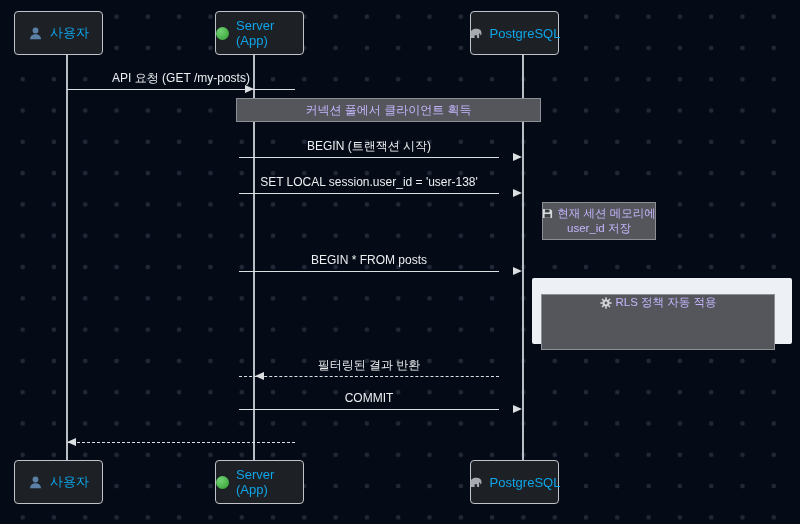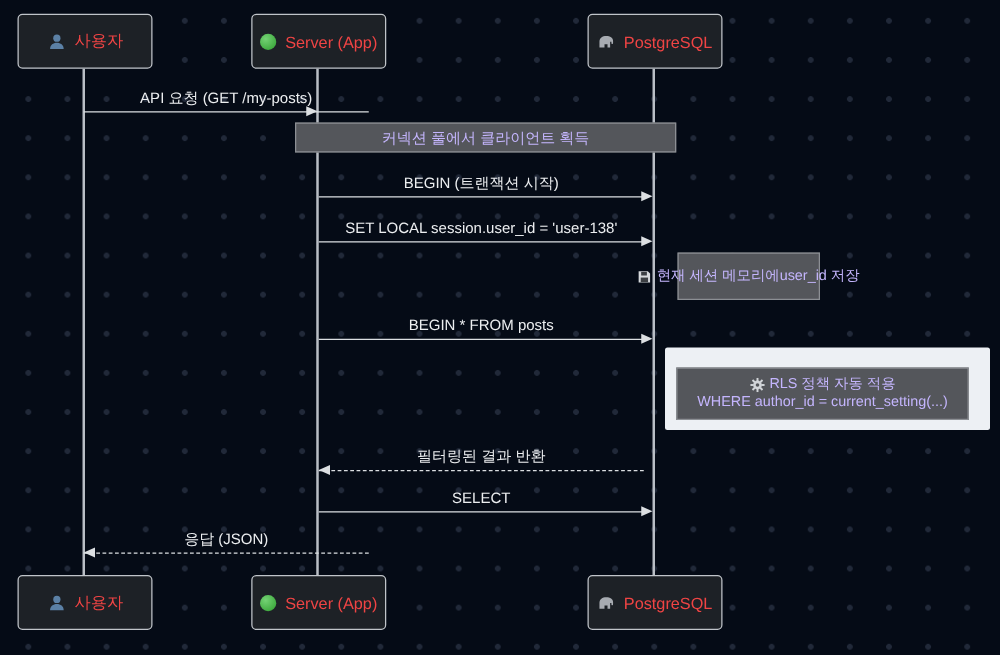--- a/index.html
+++ b/index.html
@@ -5,55 +5,55 @@
   html,body{margin:0;padding:0;background:#050b16;}
   .stage{
     position:relative;width:800px;height:524px;overflow:hidden;
     background-color:#050b16;
     background-image:radial-gradient(circle,#212939 2px,rgba(0,0,0,0) 2.6px);
     background-size:31.3px 31.3px;background-position:7px 1px;
     font-family:"Liberation Sans",sans-serif;color:#eceef0;
   }
   
   .actor{
-    position:absolute;width:108px;height:44px;box-sizing:border-box;
+    position:absolute;width:89px;height:44px;box-sizing:border-box;
     background:#1d2126;border:1px solid #c0c4c9;border-radius:4px;
     display:flex;align-items:center;justify-content:center;gap:7px;
-    font-size:13px;color:#ef4444;
+    font-size:13px;color:#0ea5e9;
   }
-  .a-user{left:14px}.a-server{left:201px}.a-pg{left:470px}
+  .a-user{left:14px}.a-server{left:215px}.a-pg{left:470px}
   .row-top{top:11px}.row-bottom{top:460px}
   .icon{display:inline-flex;align-items:center;justify-content:center;line-height:0}
   .green-dot{width:13px;height:13px;border-radius:50%;
     background:radial-gradient(circle at 35% 32%,#74d274,#2f9e2f);}
   
   .lifeline{position:absolute;top:55px;height:405px;width:2px;background:#b9bec5}
   .l-user{left:66px}.l-server{left:253px}.l-pg{left:522px}
   
   .mline{position:absolute;height:0;border-top:1.6px solid #dcdfe2}
   .mline.dashed{border-top-style:dashed}
   .span-us{left:67px;width:228px}
-  .span-sp{left:255px;width:260px}
+  .span-sp{left:239px;width:260px}
   .mlabel{position:absolute;height:16px;line-height:16px;font-size:12px;
     text-align:center;color:#eceef0;white-space:nowrap}
   .arr{position:absolute;width:0;height:0;
     border-top:4.5px solid transparent;border-bottom:4.5px solid transparent}
   .arr-r{border-left:9px solid #dcdfe2}
   .arr-l{border-right:9px solid #dcdfe2}
   
   .note{position:absolute;box-sizing:border-box;background:#54565b;
     border:1px solid #8c8f94;color:#c4b5fd;font-size:12px;text-align:center}
   .note1{left:236px;top:98px;width:305px;height:24px;line-height:22px}
   .note2{left:542px;top:202px;width:114px;height:38px;
-    display:flex;flex-direction:row;align-items:center;justify-content:center;
+    display:flex;flex-direction:column;align-items:center;justify-content:center;
     font-size:11.5px;line-height:15px;white-space:nowrap}
   .rls-outer{position:absolute;left:532px;top:278px;width:260px;height:66px;
     background:#edf0f4;border-radius:2px}
-  .rls-inner{left:541px;top:294px;width:234px;height:42px;
-    display:flex;flex-direction:column;align-items:center;justify-content:center;
+  .rls-inner{left:541px;top:294px;width:234px;height:56px;
+    display:flex;flex-direction:column;align-items:center;justify-content:flex-start;
     font-size:11.5px;line-height:15px;white-space:nowrap}
   .note-iconline{display:inline-flex;align-items:center;gap:4px}
 </style>
 </head>
 <body>
 
 <div class="stage">
 
   <div class="lifeline l-user"></div>
   <div class="lifeline l-server"></div>
@@ -129,32 +129,30 @@
             <rect x="6.1" y="10.6" width="1.8" height="3" transform="rotate(45 7 7)"></rect>
             <rect x="6.1" y="0.4" width="1.8" height="3" transform="rotate(-45 7 7)"></rect>
             <rect x="6.1" y="10.6" width="1.8" height="3" transform="rotate(-45 7 7)"></rect>
             <circle cx="7" cy="7" r="4.1"></circle>
           </g>
           <circle cx="7" cy="7" r="1.7" fill="#54565b"></circle>
         </svg>
       </span>
       <span>RLS 정책 자동 적용</span>
     </span>
-    <span>WHERE author_id = current_setting(...)</span>
   </div>
 
   <div class="mlabel span-sp" style="top:357px">필터링된 결과 반환</div>
   <div class="mline span-sp dashed" style="top:376px"></div>
   <div class="arr arr-l" style="left:255px;top:372px"></div>
 
-  <div class="mlabel span-sp" style="top:390px">SELECT</div>
+  <div class="mlabel span-sp" style="top:390px">COMMIT</div>
   <div class="mline span-sp" style="top:409px"></div>
   <div class="arr arr-r" style="left:513px;top:405px"></div>
 
-  <div class="mlabel span-us" style="top:423px">응답 (JSON)</div>
   <div class="mline span-us dashed" style="top:442px"></div>
   <div class="arr arr-l" style="left:67px;top:438px"></div>
 
   <div class="actor a-user row-bottom">
     <span class="icon">
       <svg width="15" height="15" viewBox="0 0 16 16">
           <circle cx="8" cy="4.8" r="3.1" fill="#5b80a5"></circle>
           <path d="M2.2 14c0-3.4 2.7-5.3 5.8-5.3s5.8 1.9 5.8 5.3z" fill="#5b80a5"></path>
         </svg>
     </span>

